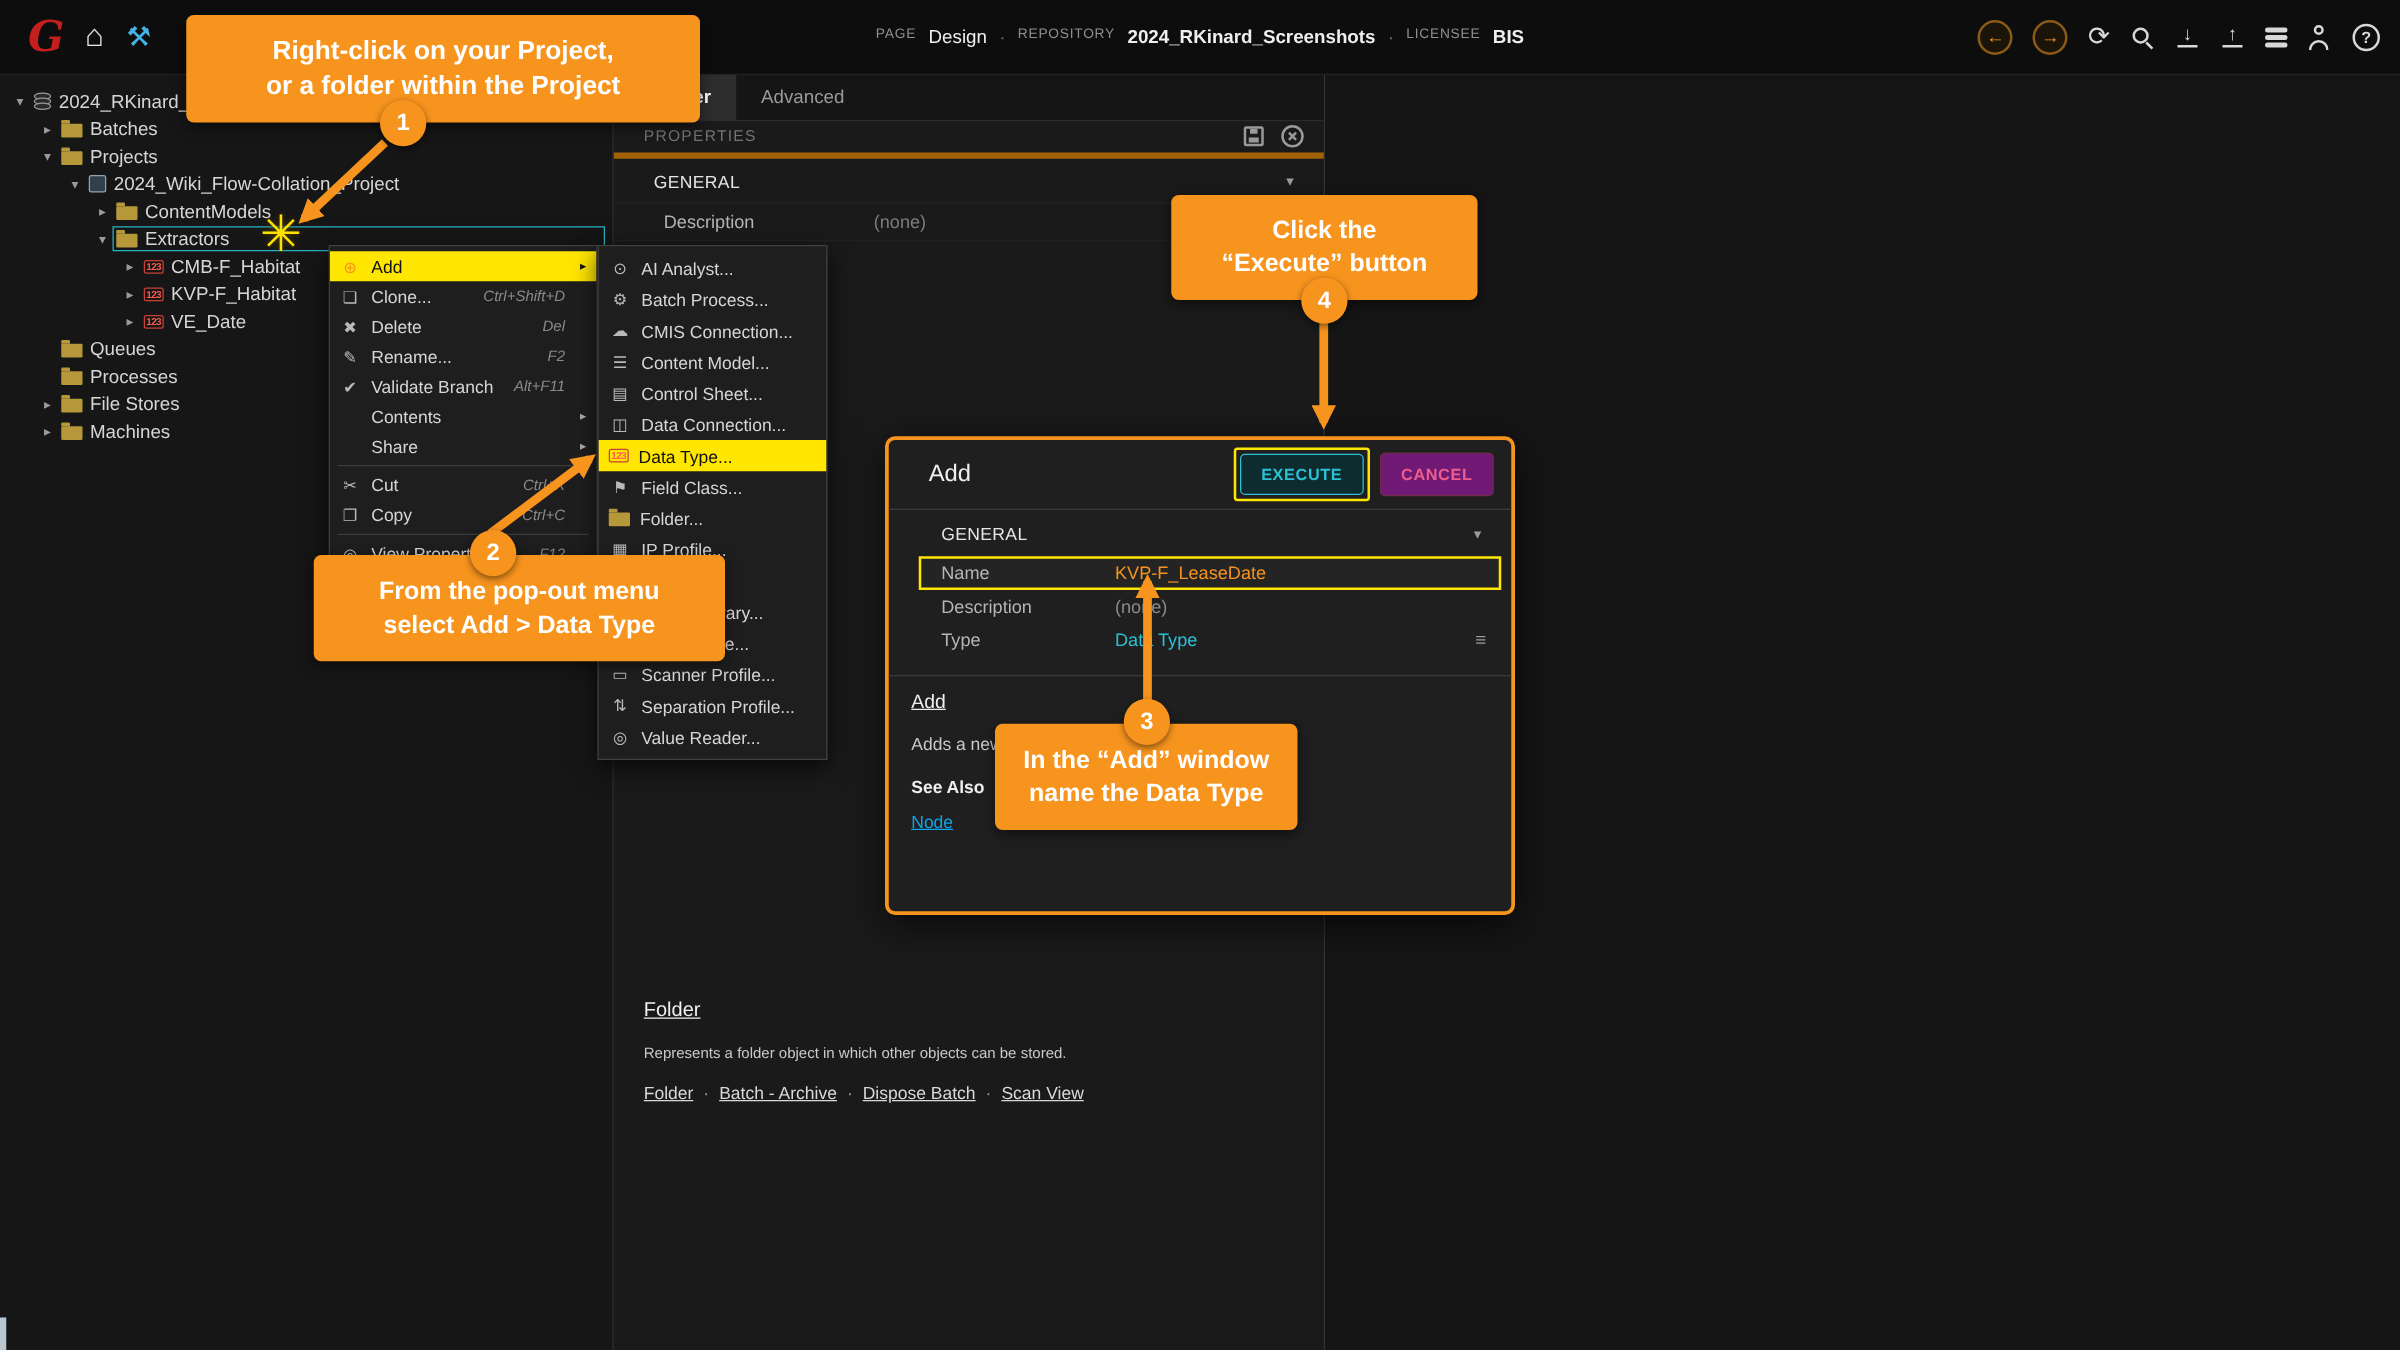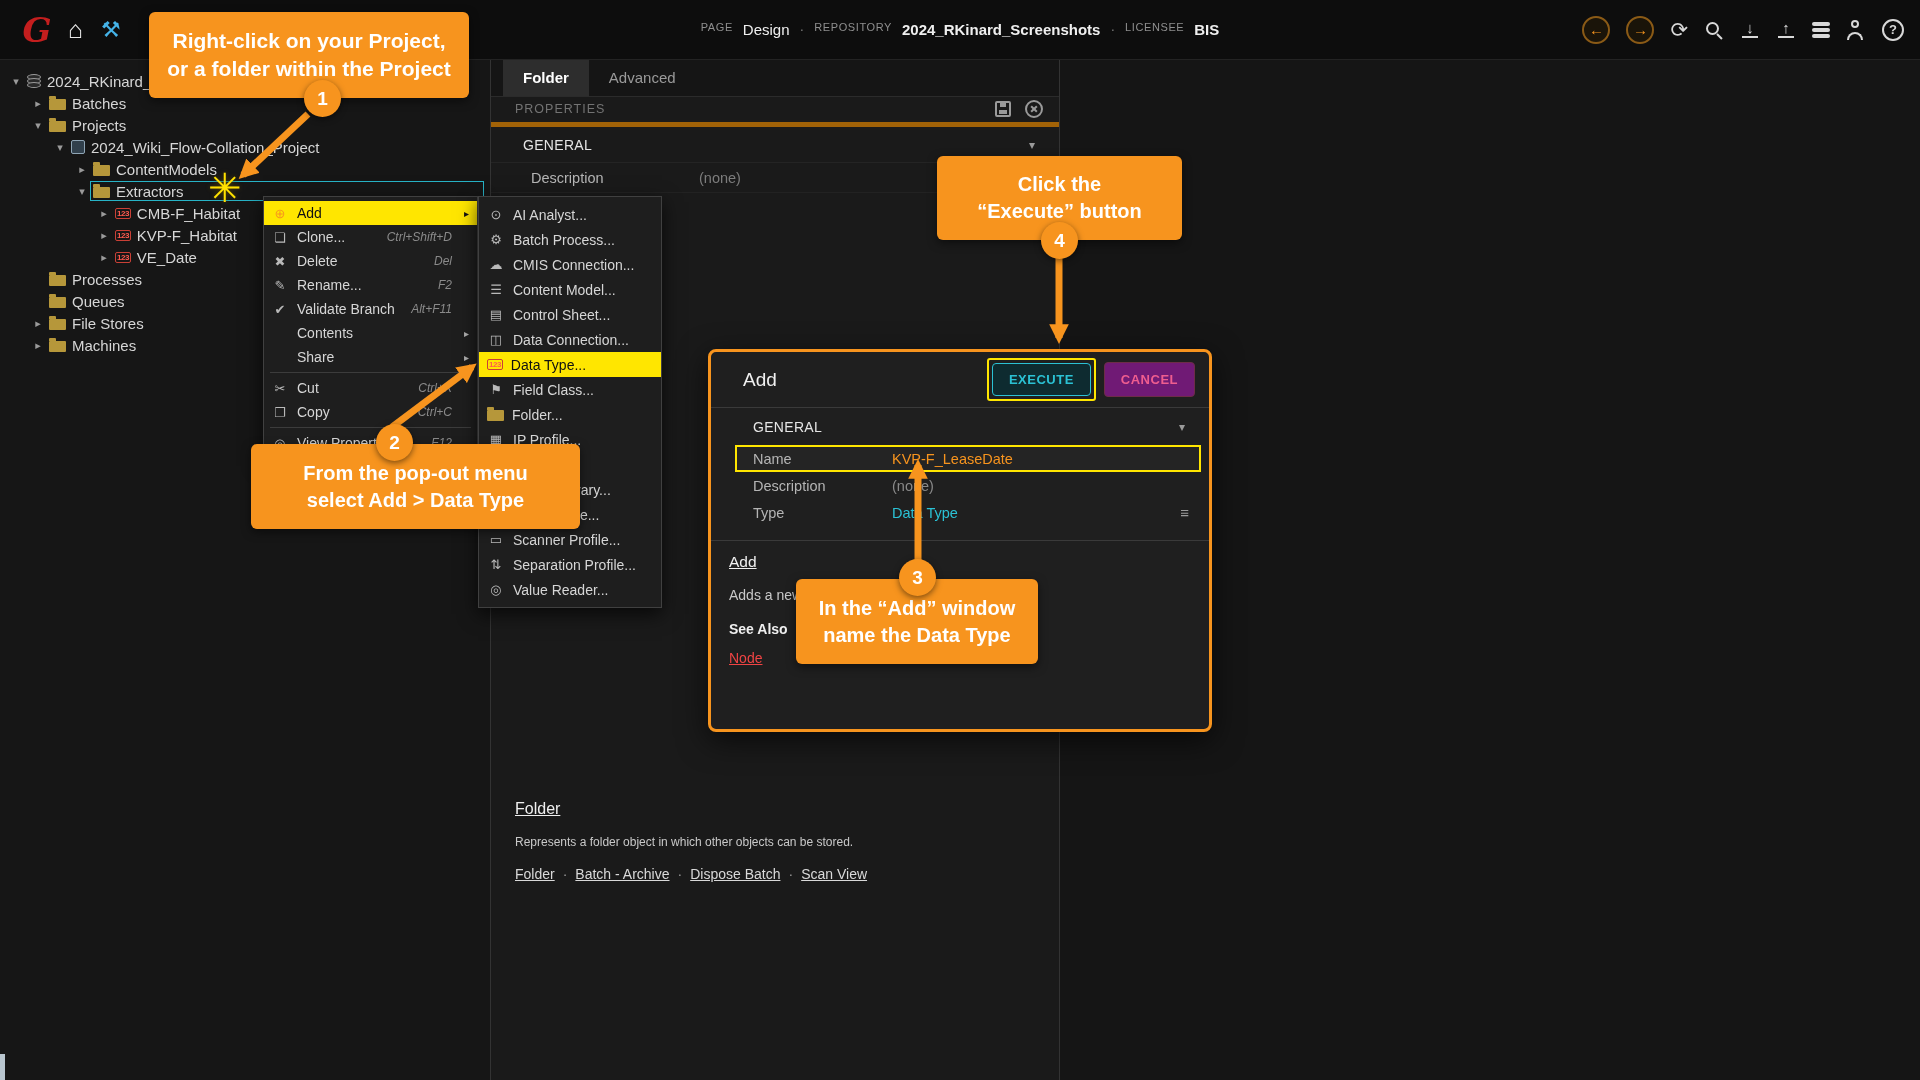--- a/index.html
+++ b/index.html
@@ -134,27 +134,27 @@
   .dvalue.orange{color:#f7941e}
   .dvalue.cyan{color:#2bc1d4}
   .dvalue.dim{color:#8a8a8a}
   .drow-hl{border-color:#ffe600;background:#242424}
   .dmenu{color:#9a9a9a;font-size:15px;padding-right:10px}
   .dlg-divider{height:1px;background:#3a3a3a;margin-top:14px}
   .dlg-doc{padding:12px 18px 0}
   .dd-title{font-size:15.5px;color:#efefef;text-decoration:underline;display:inline-block;margin-bottom:16px}
   .dd-body{font-size:14px;color:#c9c9c9;margin-bottom:18px}
   .dd-seealso{font-size:14px;font-weight:bold;color:#efefef;margin-bottom:12px}
-  .dd-link{font-size:14px;color:#ef4444;text-decoration:underline;cursor:pointer;display:inline-block}
+  .dd-link{font-size:14px;color:#0ea5e9;text-decoration:underline;cursor:pointer;display:inline-block}
 
   
   .callout{position:absolute;background:#f7941e;border-radius:6px;color:#fff;font-weight:bold;display:flex;
            align-items:center;justify-content:center;text-align:center;z-index:41;
            box-shadow:0 3px 10px rgba(0,0,0,.5);white-space:pre-line;line-height:1.35}
-  .c1{left:149px;top:12px;width:320px;height:86px;font-size:21px}
+  .c1{left:149px;top:12px;width:411px;height:86px;font-size:21px}
   .c2{left:251px;top:444px;width:329px;height:85px;font-size:20px}
   .c3{left:796px;top:579px;width:242px;height:85px;font-size:20px}
   .c4{left:937px;top:156px;width:245px;height:84px;font-size:20px}
   .badge{position:absolute;width:37px;height:37px;border-radius:50%;background:#f7941e;color:#fff;font-weight:bold;
          font-size:19px;display:flex;align-items:center;justify-content:center;z-index:42;box-shadow:0 2px 6px rgba(0,0,0,.5)}
   .b1{left:304px;top:80px}.b2{left:376px;top:424px}.b3{left:899px;top:559px}.b4{left:1041px;top:222px}
   .arrows{position:absolute;left:0;top:0;z-index:40;pointer-events:none}
 </style>
 </head>
 <body>
@@ -262,28 +262,28 @@
         <span class="tarrow">▸</span>
         <span class="tsel">
           <span class="icon-123">123</span>
           <span class="tlabel">VE_Date</span>
         </span>
       </div>
       <div class="trow" style="padding-left: 30px;">
         <span class="tarrow"></span>
         <span class="tsel">
           <span class="icon-folder"></span>
-          <span class="tlabel">Processes</span>
+          <span class="tlabel">Queues</span>
         </span>
       </div>
       <div class="trow" style="padding-left: 30px;">
         <span class="tarrow"></span>
         <span class="tsel">
           <span class="icon-folder"></span>
-          <span class="tlabel">Queues</span>
+          <span class="tlabel">Processes</span>
         </span>
       </div>
       <div class="trow" style="padding-left: 30px;">
         <span class="tarrow">▸</span>
         <span class="tsel">
           <span class="icon-folder"></span>
           <span class="tlabel">File Stores</span>
         </span>
       </div>
       <div class="trow" style="padding-left: 30px;">

